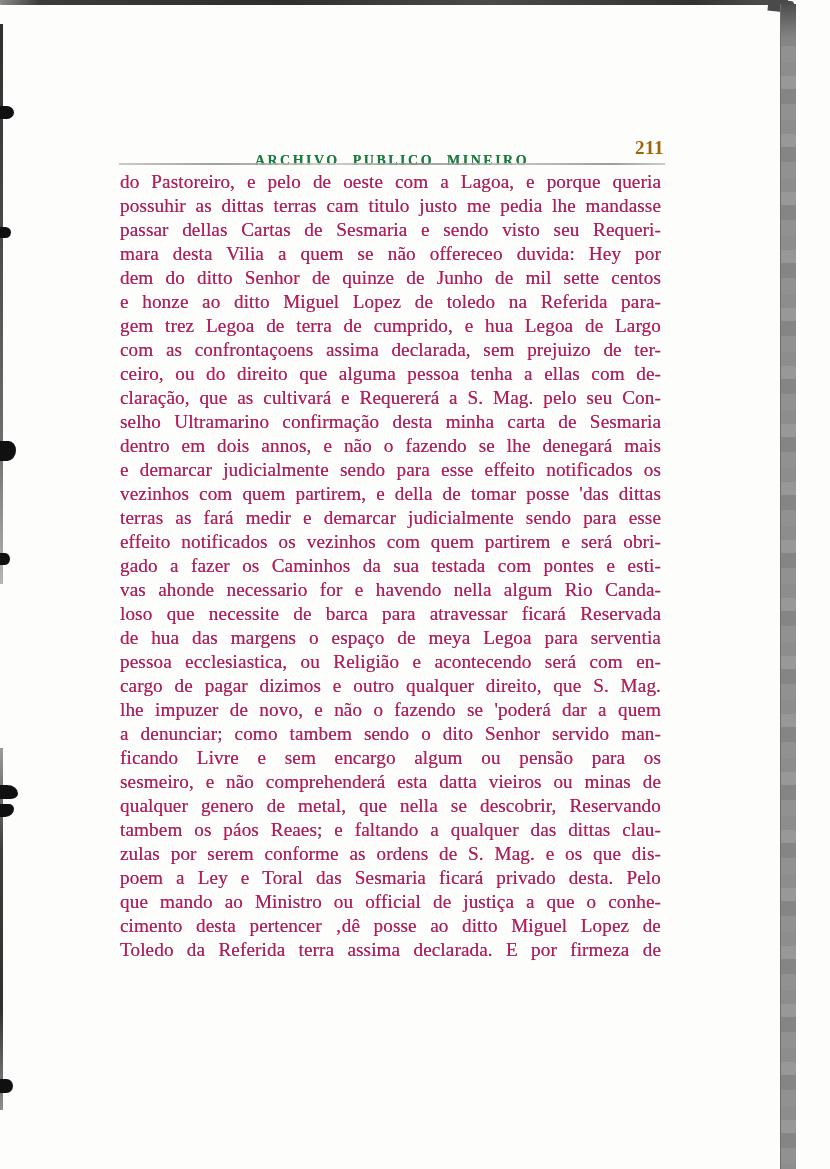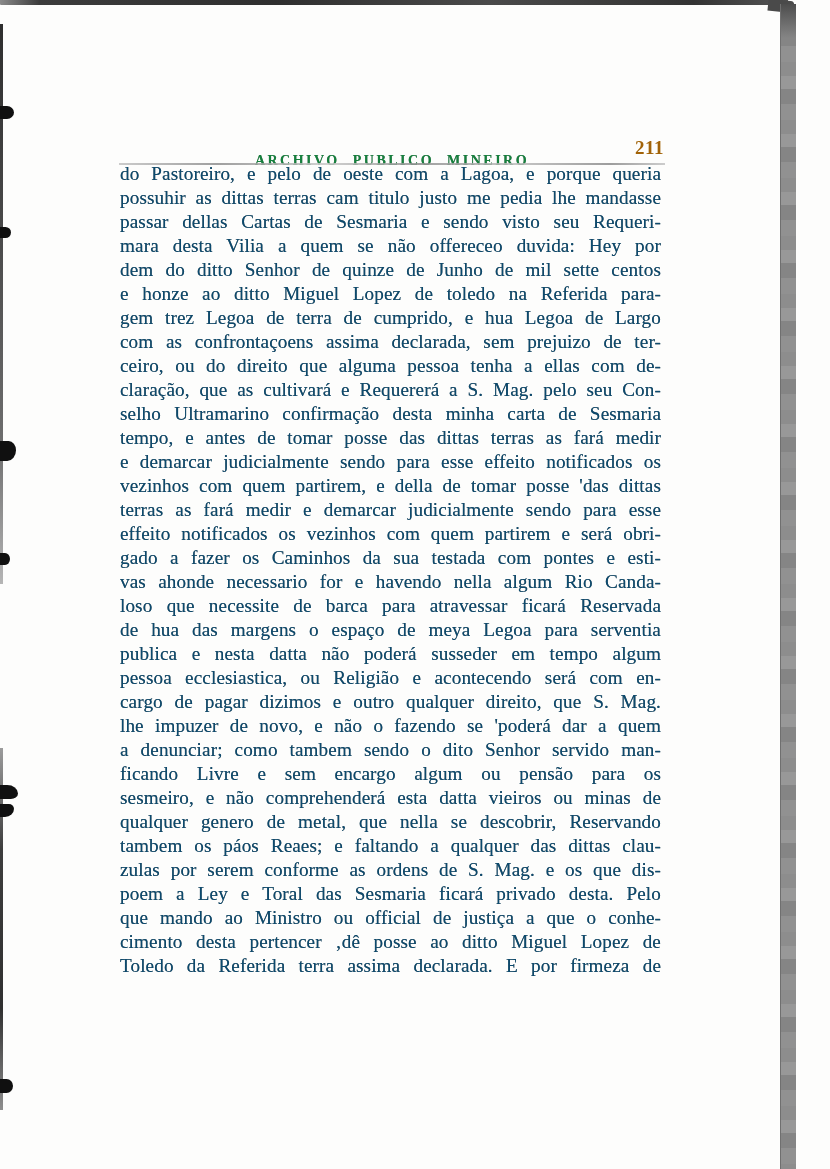--- a/index.html
+++ b/index.html
@@ -88,23 +88,23 @@
   }
   .header-rule {
     position: absolute; top: 163px; left: 119px;
     width: 546px; height: 2px;
     background: linear-gradient(90deg,#c2c2c2,#8f8f8f 18%,#c9c9c9 38%,#909090 55%,#bdbdbd 72%,#8c8c8c 90%,#c4c4c4);
     opacity: 0.85;
   }
 
   
   .body-text {
-    position: absolute; top: 162px; left: 120px;
+    position: absolute; top: 170px; left: 120px;
     width: 541px;
-    color: #0c4a6e;
+    color: #be185d;
   }
   .text-line {
     font-size: 19.2px;
     line-height: 24px;
     white-space: normal;
     text-align: justify;
     text-align-last: justify;
     letter-spacing: 0.1px;
     text-shadow: 0 0 0.45px rgba(20,20,20,0.6);
   }
@@ -138,30 +138,29 @@
       <div class="text-line">possuhir as dittas terras cam titulo justo me pedia lhe mandasse</div>
       <div class="text-line">passar dellas Cartas de Sesmaria e sendo visto seu Requeri-</div>
       <div class="text-line">mara desta Vilia a quem se não offereceo duvida: Hey por</div>
       <div class="text-line">dem do ditto Senhor de quinze de Junho de mil sette centos</div>
       <div class="text-line">e honze ao ditto Miguel Lopez de toledo na Referida para-</div>
       <div class="text-line">gem trez Legoa de terra de cumprido, e hua Legoa de Largo</div>
       <div class="text-line">com as confrontaçoens assima declarada, sem prejuizo de ter-</div>
       <div class="text-line">ceiro, ou do direito que alguma pessoa tenha a ellas com de-</div>
       <div class="text-line">claração, que as cultivará e Requererá a S. Mag. pelo seu Con-</div>
       <div class="text-line">selho Ultramarino confirmação desta minha carta de Sesmaria</div>
-      <div class="text-line">tempo, e antes de tomar posse das dittas terras as fará medir</div>
+      <div class="text-line">dentro em dois annos, e não o fazendo se lhe denegará mais</div>
       <div class="text-line">e demarcar judicialmente sendo para esse effeito notificados os</div>
       <div class="text-line">vezinhos com quem partirem, e della de tomar posse 'das dittas</div>
       <div class="text-line">terras as fará medir e demarcar judicialmente sendo para esse</div>
       <div class="text-line">effeito notificados os vezinhos com quem partirem e será obri-</div>
       <div class="text-line">gado a fazer os Caminhos da sua testada com pontes e esti-</div>
       <div class="text-line">vas ahonde necessario for e havendo nella algum Rio Canda-</div>
       <div class="text-line">loso que necessite de barca para atravessar ficará Reservada</div>
       <div class="text-line">de hua das margens o espaço de meya Legoa para serventia</div>
-      <div class="text-line">publica e nesta datta não poderá susseder em tempo algum</div>
       <div class="text-line">pessoa ecclesiastica, ou Religião e acontecendo será com en-</div>
       <div class="text-line">cargo de pagar dizimos e outro qualquer direito, que S. Mag.</div>
       <div class="text-line">lhe impuzer de novo, e não o fazendo se 'poderá dar a quem</div>
       <div class="text-line">a denunciar; como tambem sendo o dito Senhor servido man-</div>
       <div class="text-line">ficando Livre e sem encargo algum ou pensão para os</div>
       <div class="text-line">sesmeiro, e não comprehenderá esta datta vieiros ou minas de</div>
       <div class="text-line">qualquer genero de metal, que nella se descobrir, Reservando</div>
       <div class="text-line">tambem os páos Reaes; e faltando a qualquer das dittas clau-</div>
       <div class="text-line">zulas por serem conforme as ordens de S. Mag. e os que dis-</div>
       <div class="text-line">poem a Ley e Toral das Sesmaria ficará privado desta. Pelo</div>

